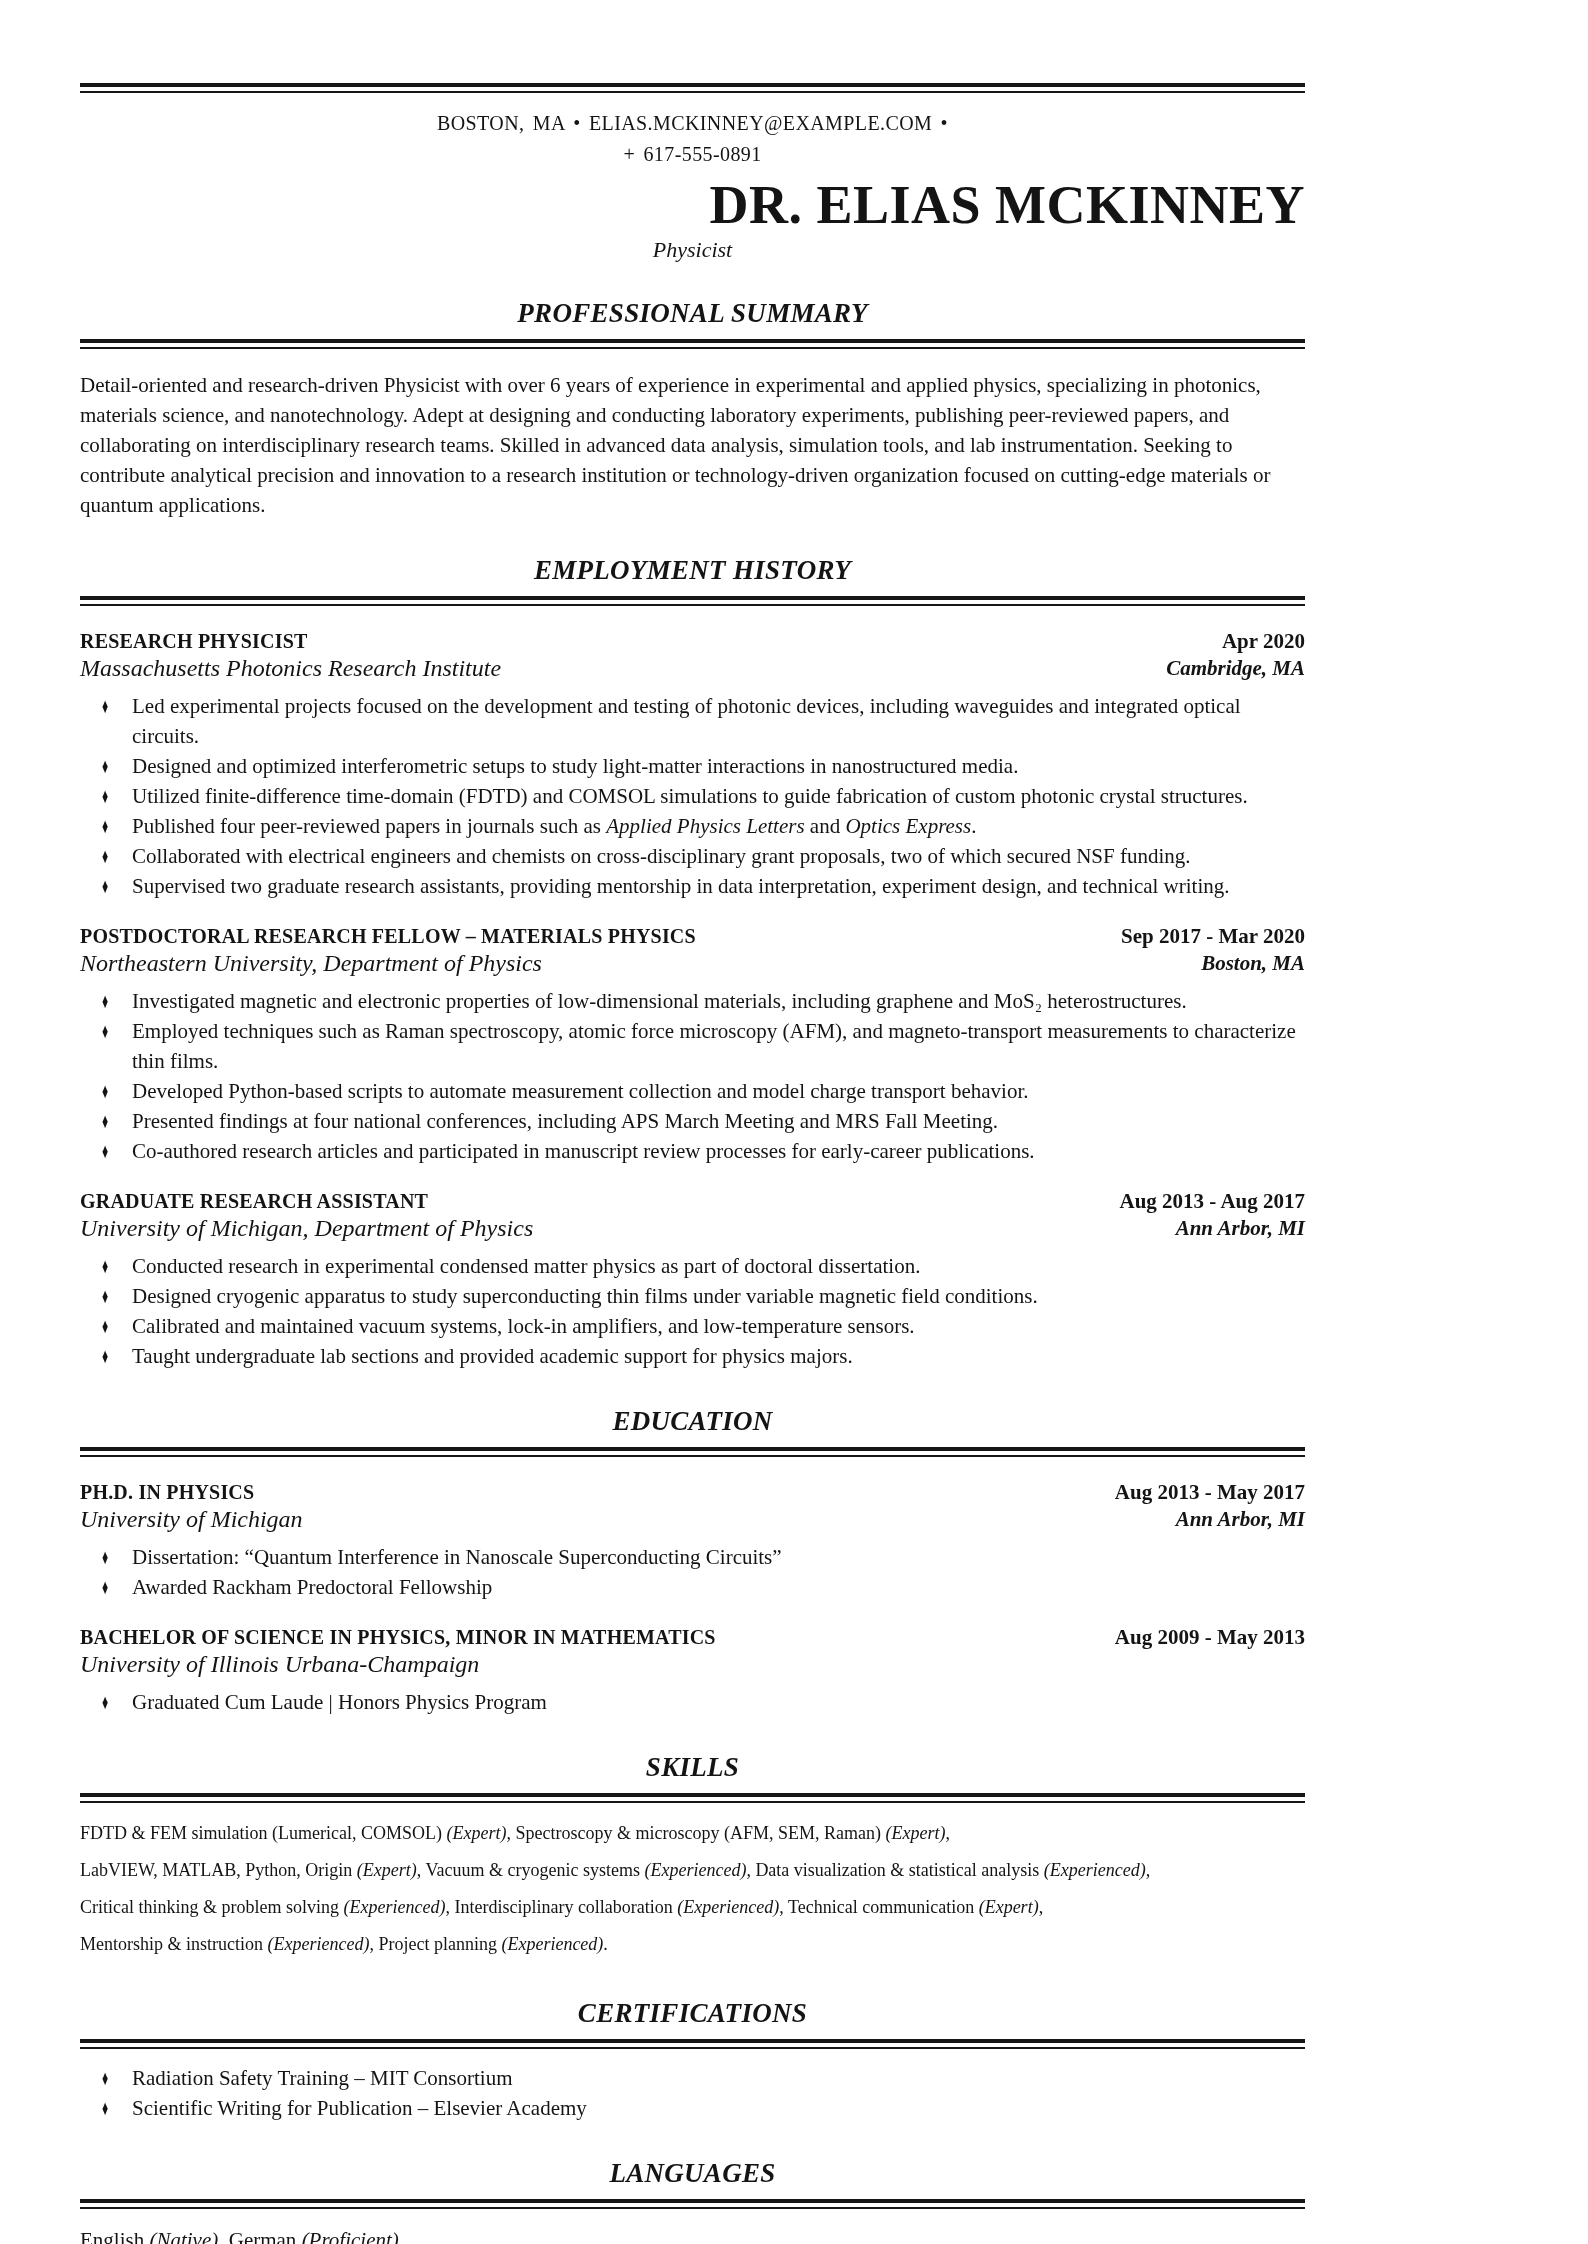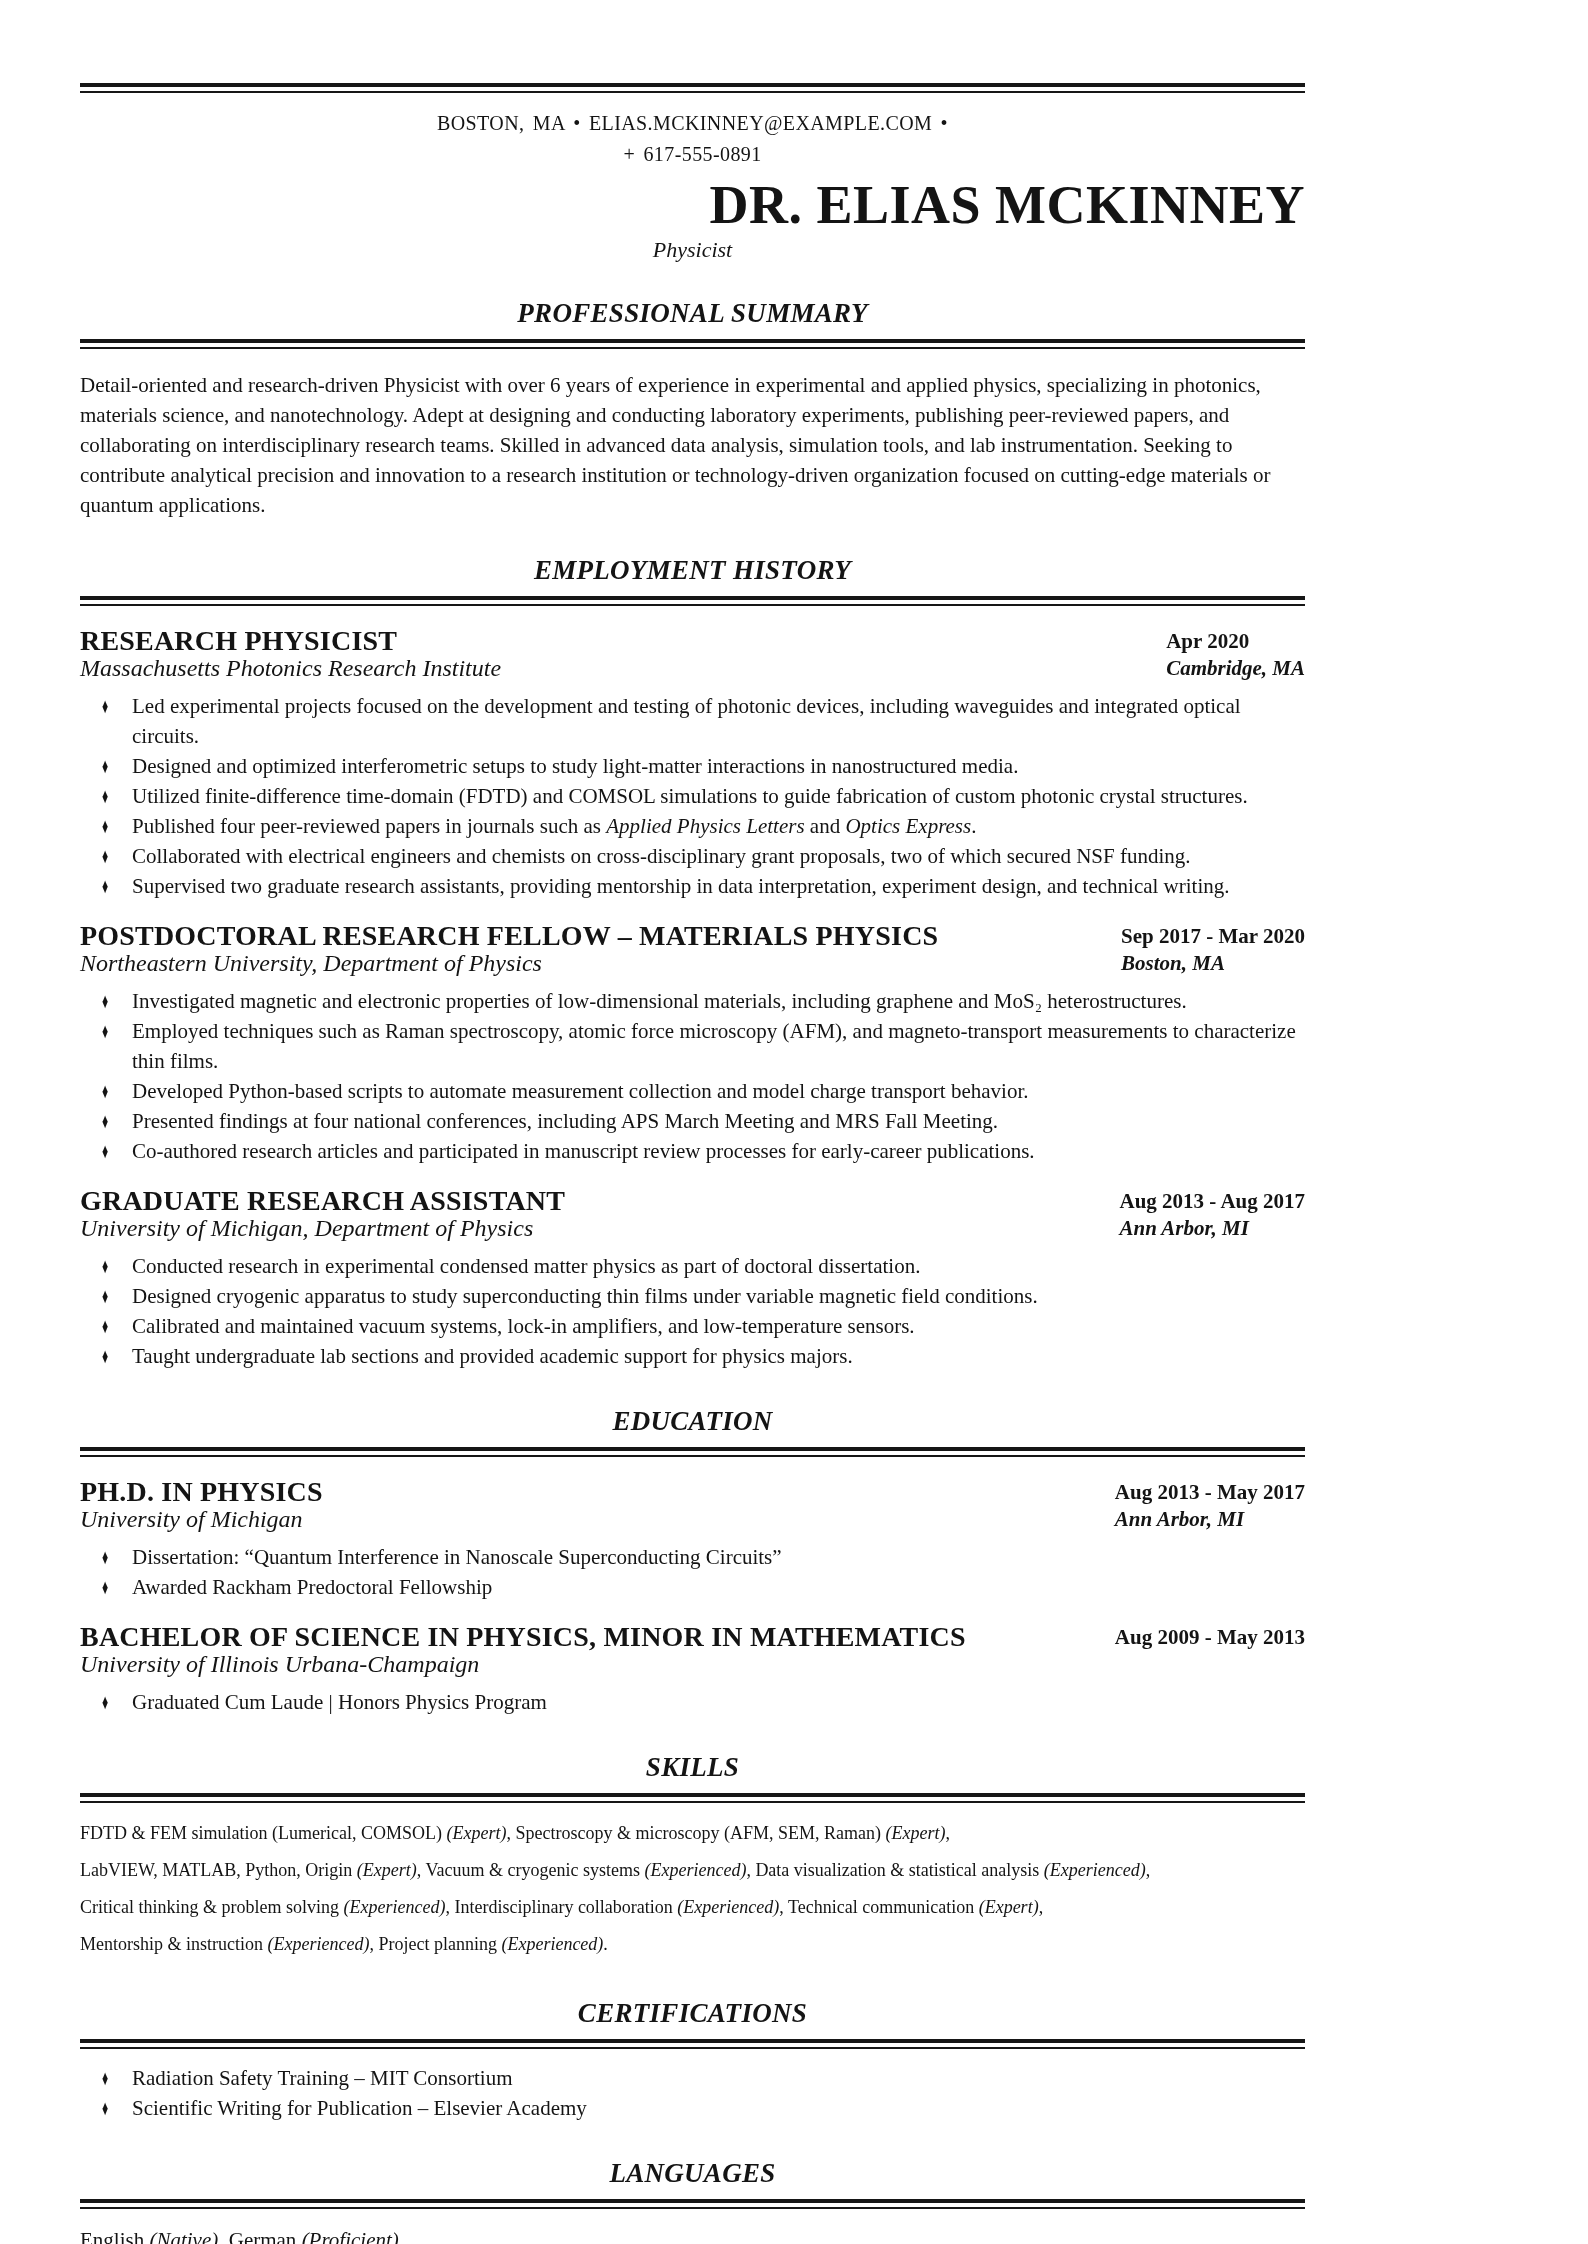--- a/index.html
+++ b/index.html
@@ -17,23 +17,23 @@
   .top-rule { margin-top:83px; }
   .contact { margin-top:15px; text-align:center; font-size:20px; line-height:31px; letter-spacing:.4px; word-spacing:3px; }
   .name { margin-top:6px; text-align:right; font-size:54px; line-height:58px; font-weight:700; letter-spacing:.5px; }
   .role { margin-top:3px; text-align:center; font-style:italic; font-size:22px; line-height:26px; }
 
   .sec-head { margin:34px 0 10px; text-align:center; font-weight:700; font-size:27px; line-height:32px; letter-spacing:.3px;font-style:italic; }
   .summary-text { margin-top:21px; font-size:21px; line-height:30px; }
 
   .entry { margin-top:21px; }
   .jrow { display:flex; justify-content:space-between; align-items:flex-start; }
-  .jt { font-size:28px; line-height:28px; font-weight:700; letter-spacing:.2px; }
+  .jt { font-size:20px; line-height:28px; font-weight:700; letter-spacing:.2px; }
   .jc { font-size:24px; line-height:27px; font-weight:400; font-style:italic; }
-  .jright { text-align:left; }
+  .jright { text-align:right; }
   .jd { font-size:21px; line-height:28px; font-weight:700; white-space:nowrap; }
   .jl { font-size:21px; line-height:27px; font-weight:700; font-style:italic; }
 
   .bullets { margin-top:9px; }
   .bullet { display:flex; font-size:21px; line-height:30px; }
   .bmark { flex:0 0 30px; margin-left:22px; }
   .bglyph { display:inline-block; transform:scaleX(.58); transform-origin:left center; }
   .btext { flex:1 1 auto; }
 
   .skills-block { margin-top:12px; }

